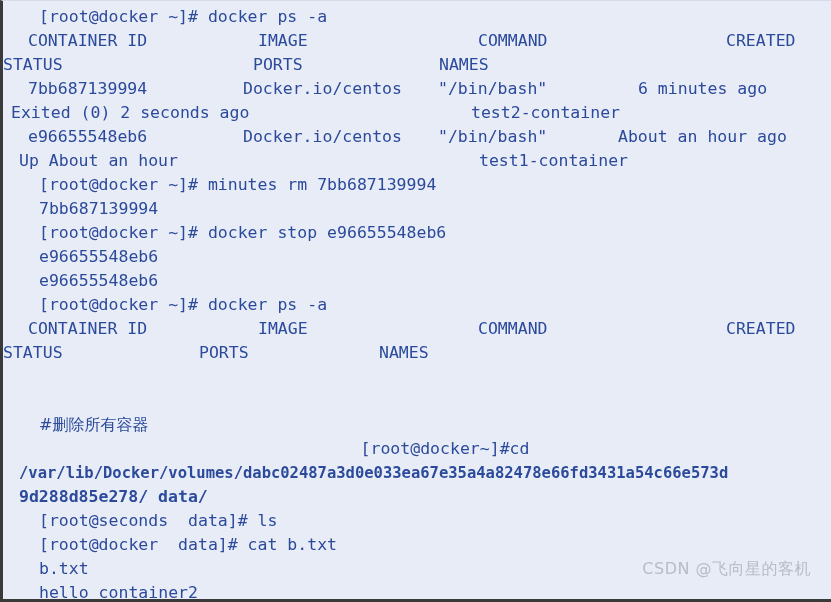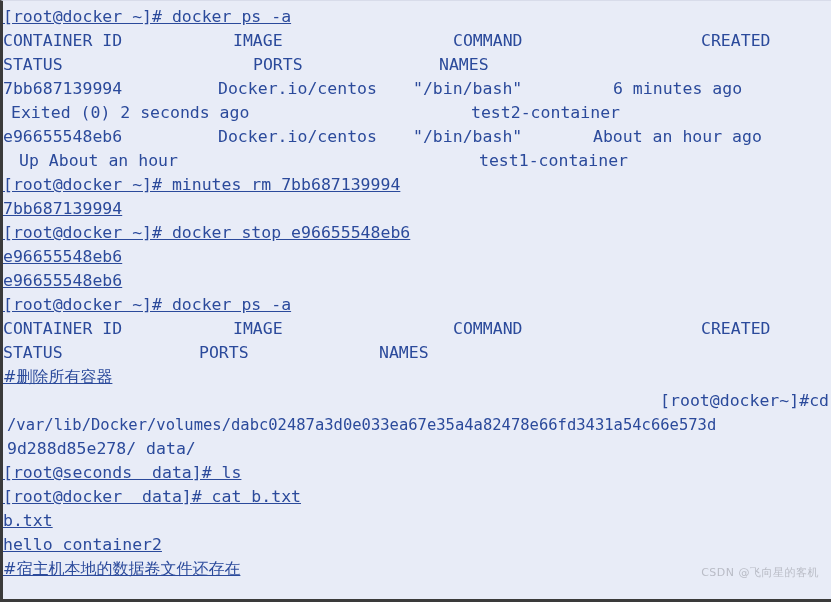--- a/index.html
+++ b/index.html
@@ -38,58 +38,61 @@
     font-size: 16.5px;
     color: #2b4a9b;
     white-space: pre;
     letter-spacing: 0px;
     font-family: "DejaVu Sans Mono", "Liberation Mono", monospace;
     overflow: hidden;
   }
 
   
   .line.indent {
-    text-decoration: underline;
+    padding-left: 36px;
   }
 
   
   .line.flush {
-    padding-left: 4px;
+    padding-left: 16px;
+    font-weight: bold;
   }
 
   
   .line.justified {
     display: flex;
-    justify-content: flex-end;
+    justify-content: center;
     padding-left: 58px;
     padding-right: 2px;
   }
   .line.justified > span { white-space: pre; }
 
   
   .line.cols {
     display: flex;
+    padding-left: 25px;
   }
   .line.cols > span {
     white-space: pre;
     display: inline-block;
   }
 
   .cjk {
     font-family: "DejaVu Sans", "Liberation Sans", sans-serif;
     font-size: 16px;
+    margin-top: 48px;
   }
 
   
   .watermark {
     position: absolute;
-    right: 12px;
+    right: 20px;
     bottom: 22px;
     font-family: "DejaVu Sans", "Liberation Sans", sans-serif;
-    font-size: 11px;
+    font-size: 16px;
     color: #b9bcc6;
     letter-spacing: 0.5px;
     white-space: pre;
     user-select: none;
     pointer-events: none;
   }
 
   .bottom-edge {
     position: absolute;
     left: 0;

